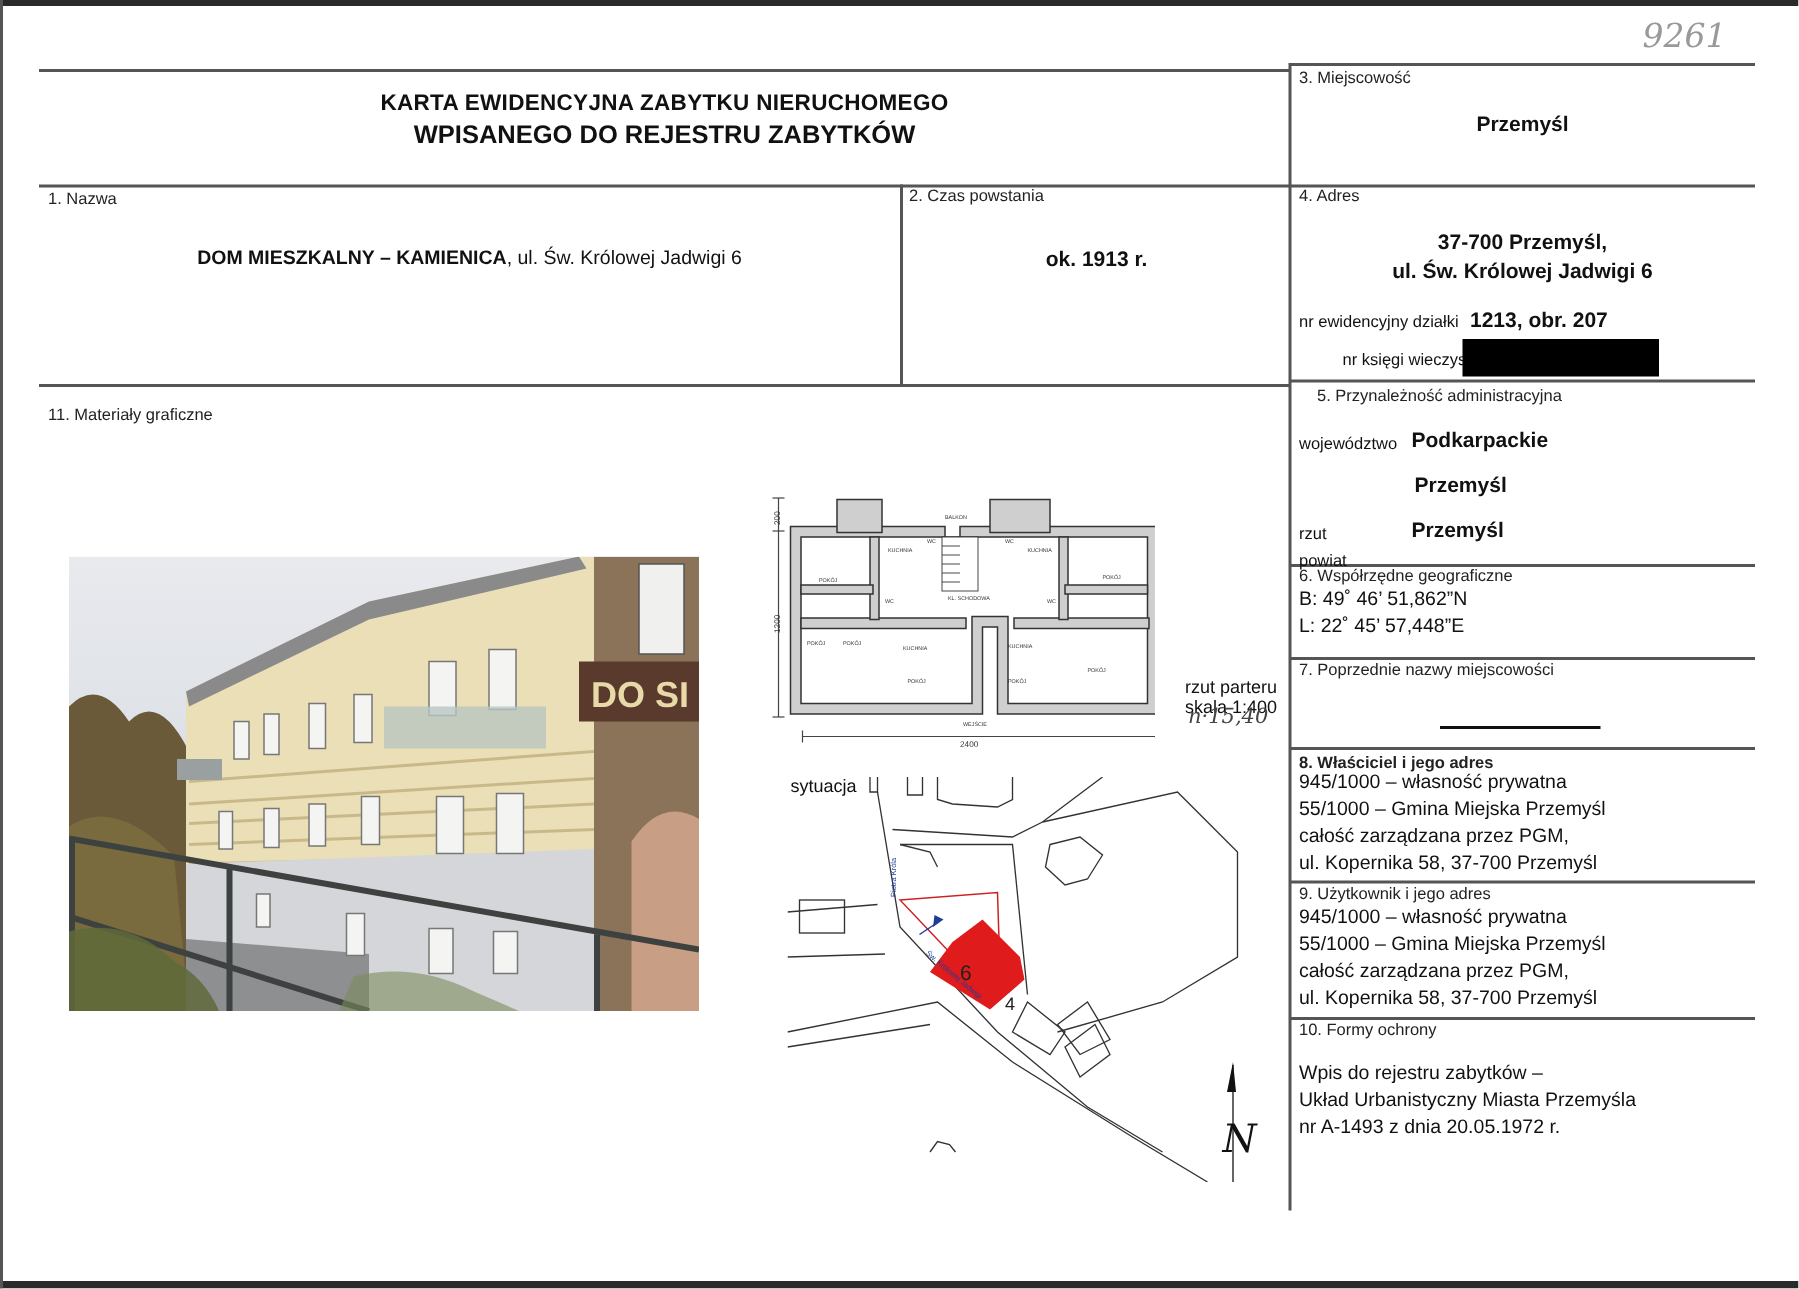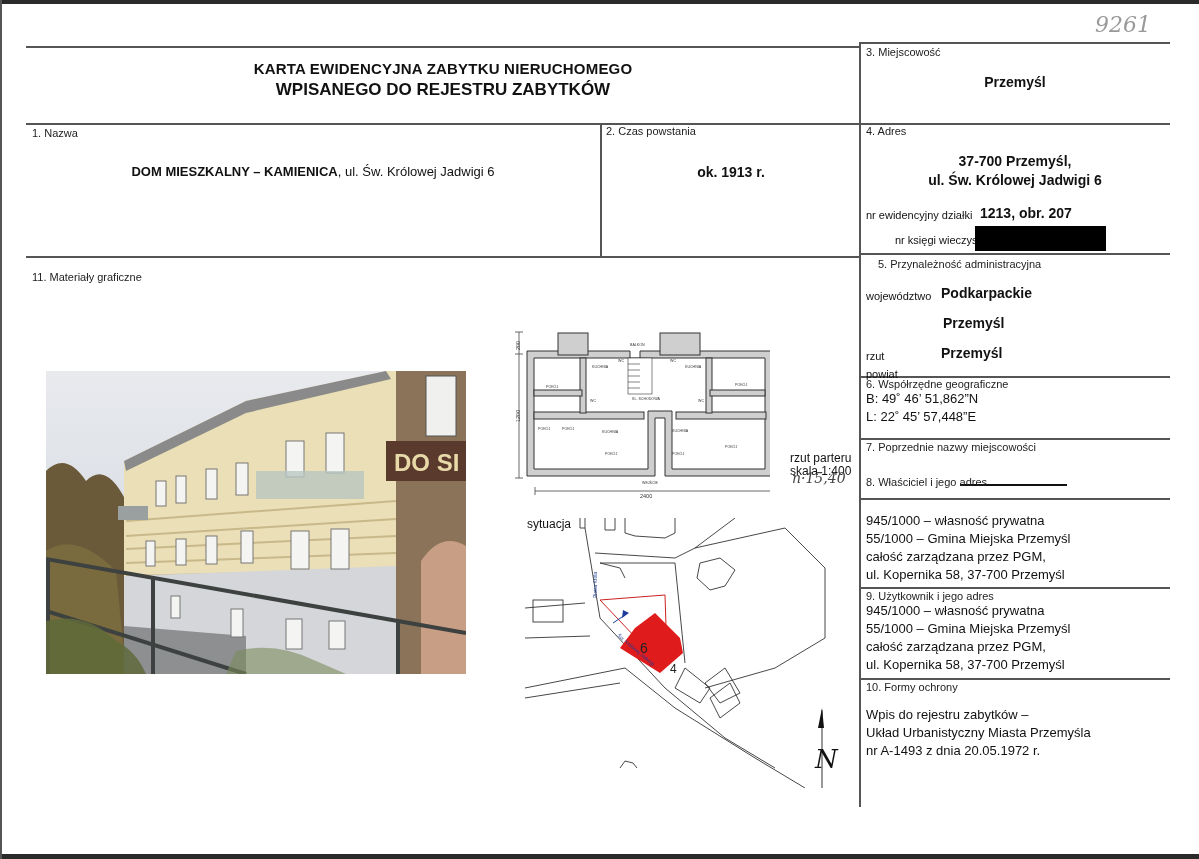--- a/index.html
+++ b/index.html
@@ -83,21 +83,21 @@
 
 <div class="abs label" style="left:866px; top:378px;">6. Współrzędne geograficzne</div>
 <div class="abs bold13" style="left:866px; top:390px;">
   <div>B: 49˚ 46’ 51,862”N</div>
   <div>L: 22˚ 45’ 57,448”E</div>
 </div>
 
 <div class="abs label" style="left:866px; top:441px;">7. Poprzednie nazwy miejscowości</div>
 <div class="abs" style="left:960px; top:484px; width:107px; height:2px; background:#111;"></div>
 
-<div class="abs label" style="left:866px; top:476px;">8. Właściciel i jego adres</div>
+<div class="abs label" style="left:866px; top:503px;font-weight:bold;">8. Właściciel i jego adres</div>
 <div class="abs bold13" style="left:866px; top:512px;">
   <div>945/1000  – własność prywatna</div>
   <div>55/1000 – Gmina Miejska Przemyśl</div>
   <div>całość zarządzana przez PGM,</div>
   <div>ul. Kopernika 58, 37-700 Przemyśl</div>
 </div>
 
 <div class="abs label" style="left:866px; top:590px;">9. Użytkownik i jego adres</div>
 <div class="abs bold13" style="left:866px; top:602px;">
   <div>945/1000  – własność prywatna</div>

